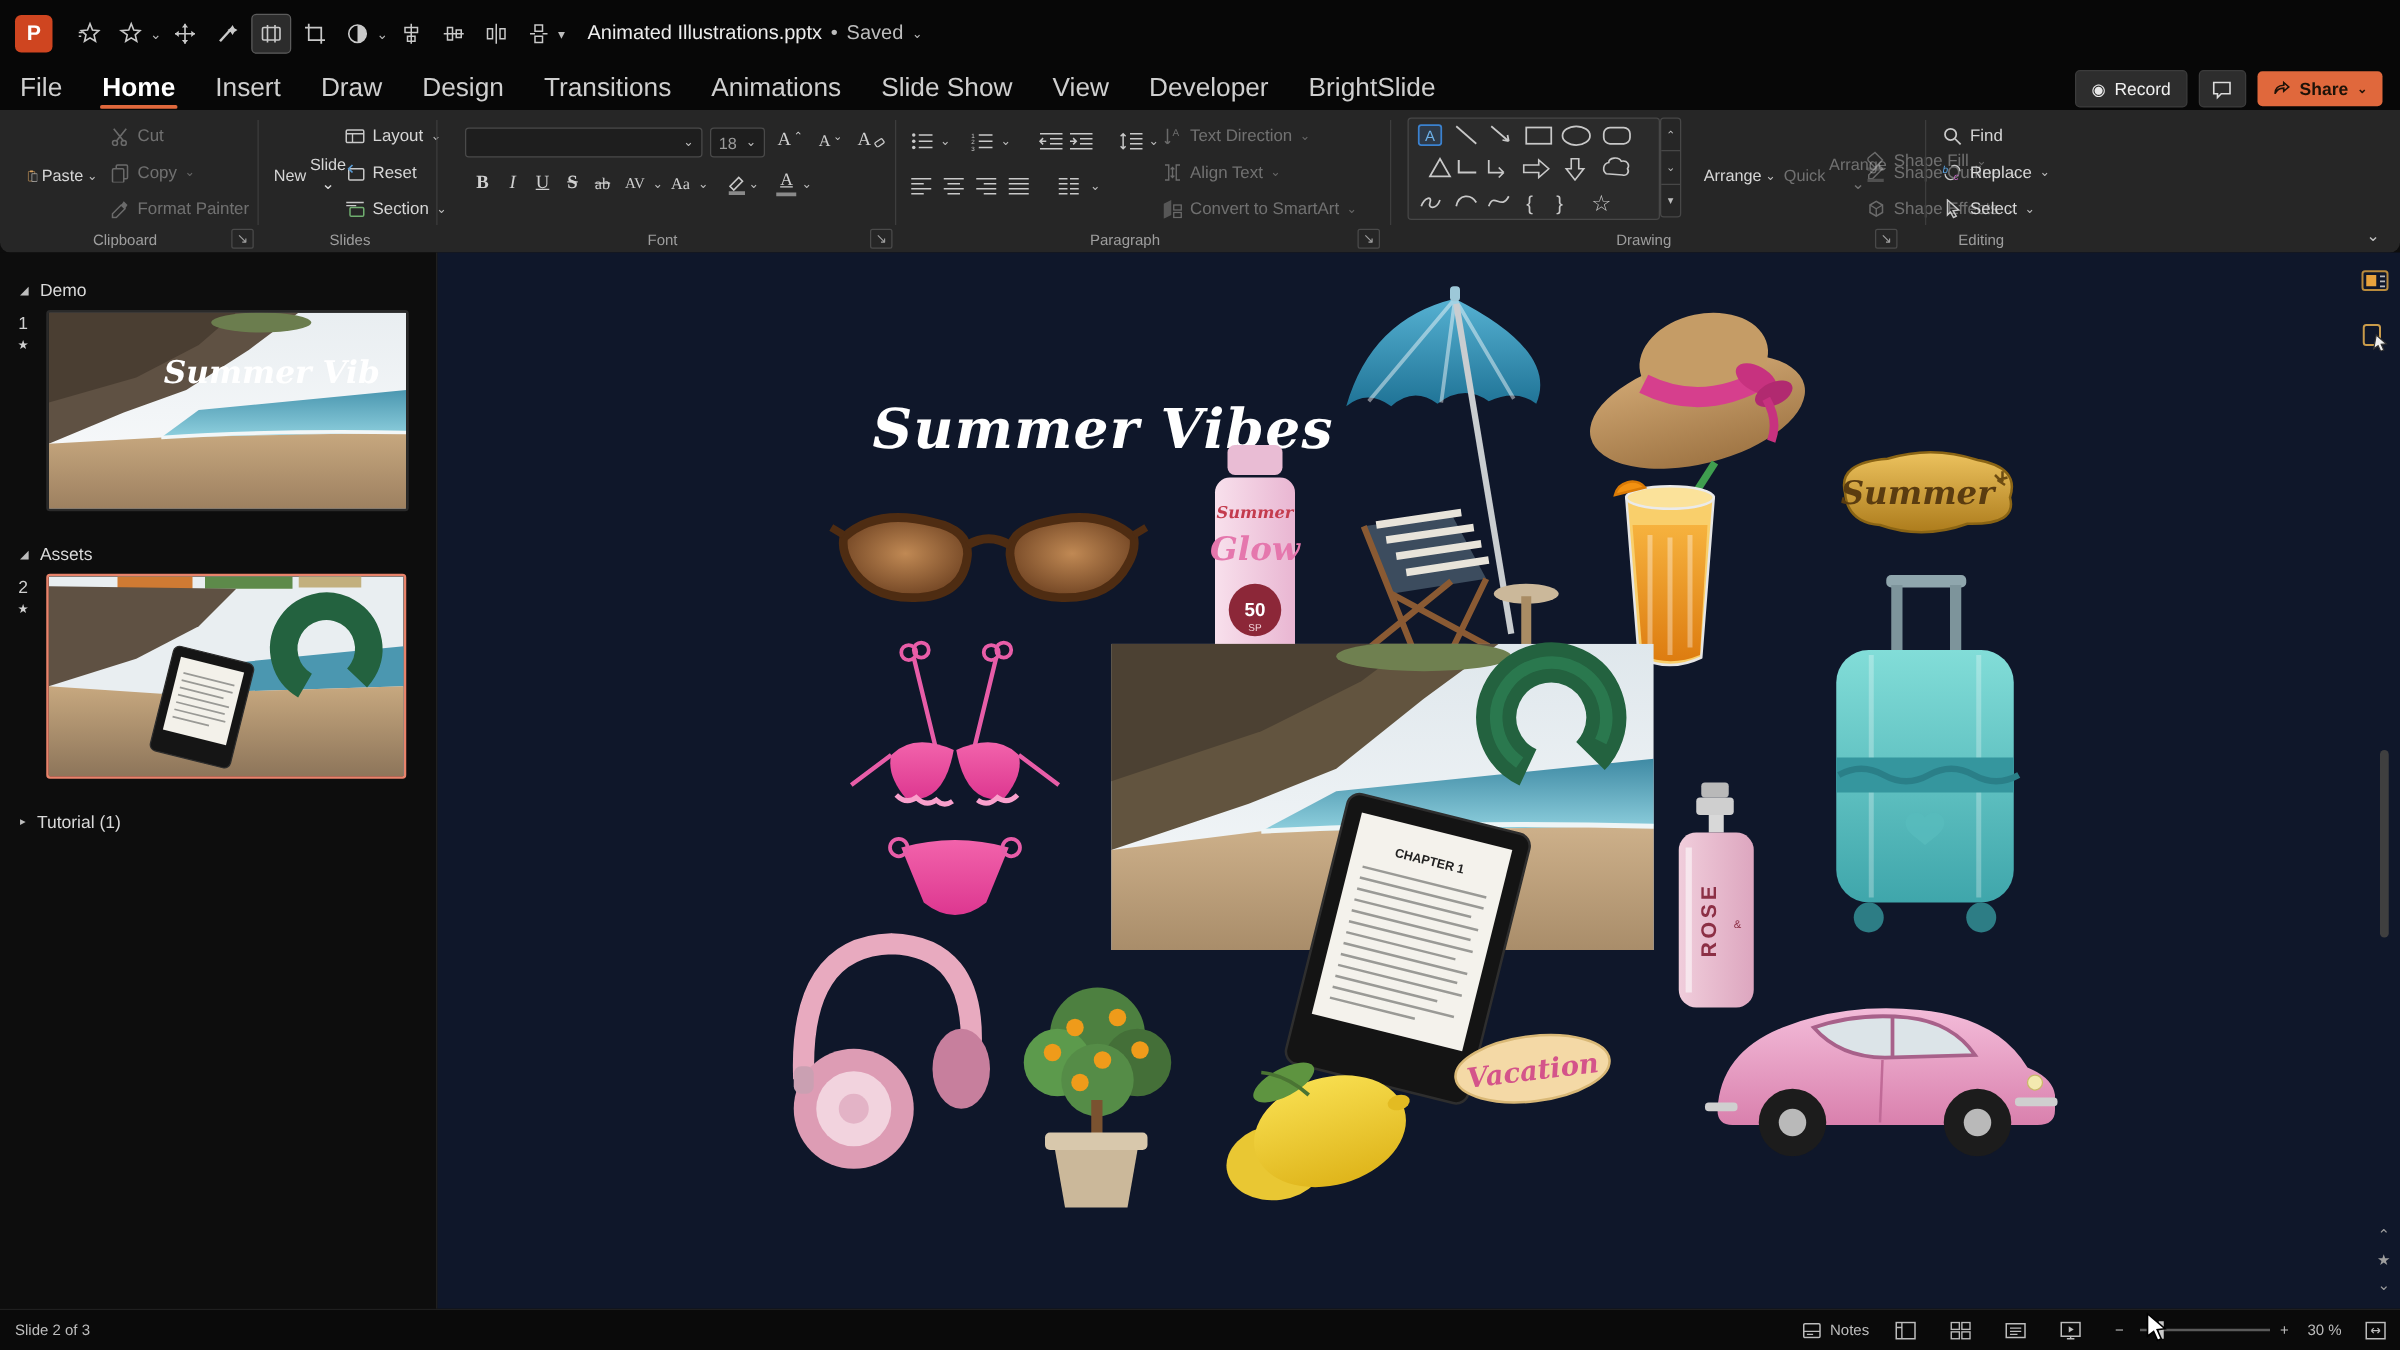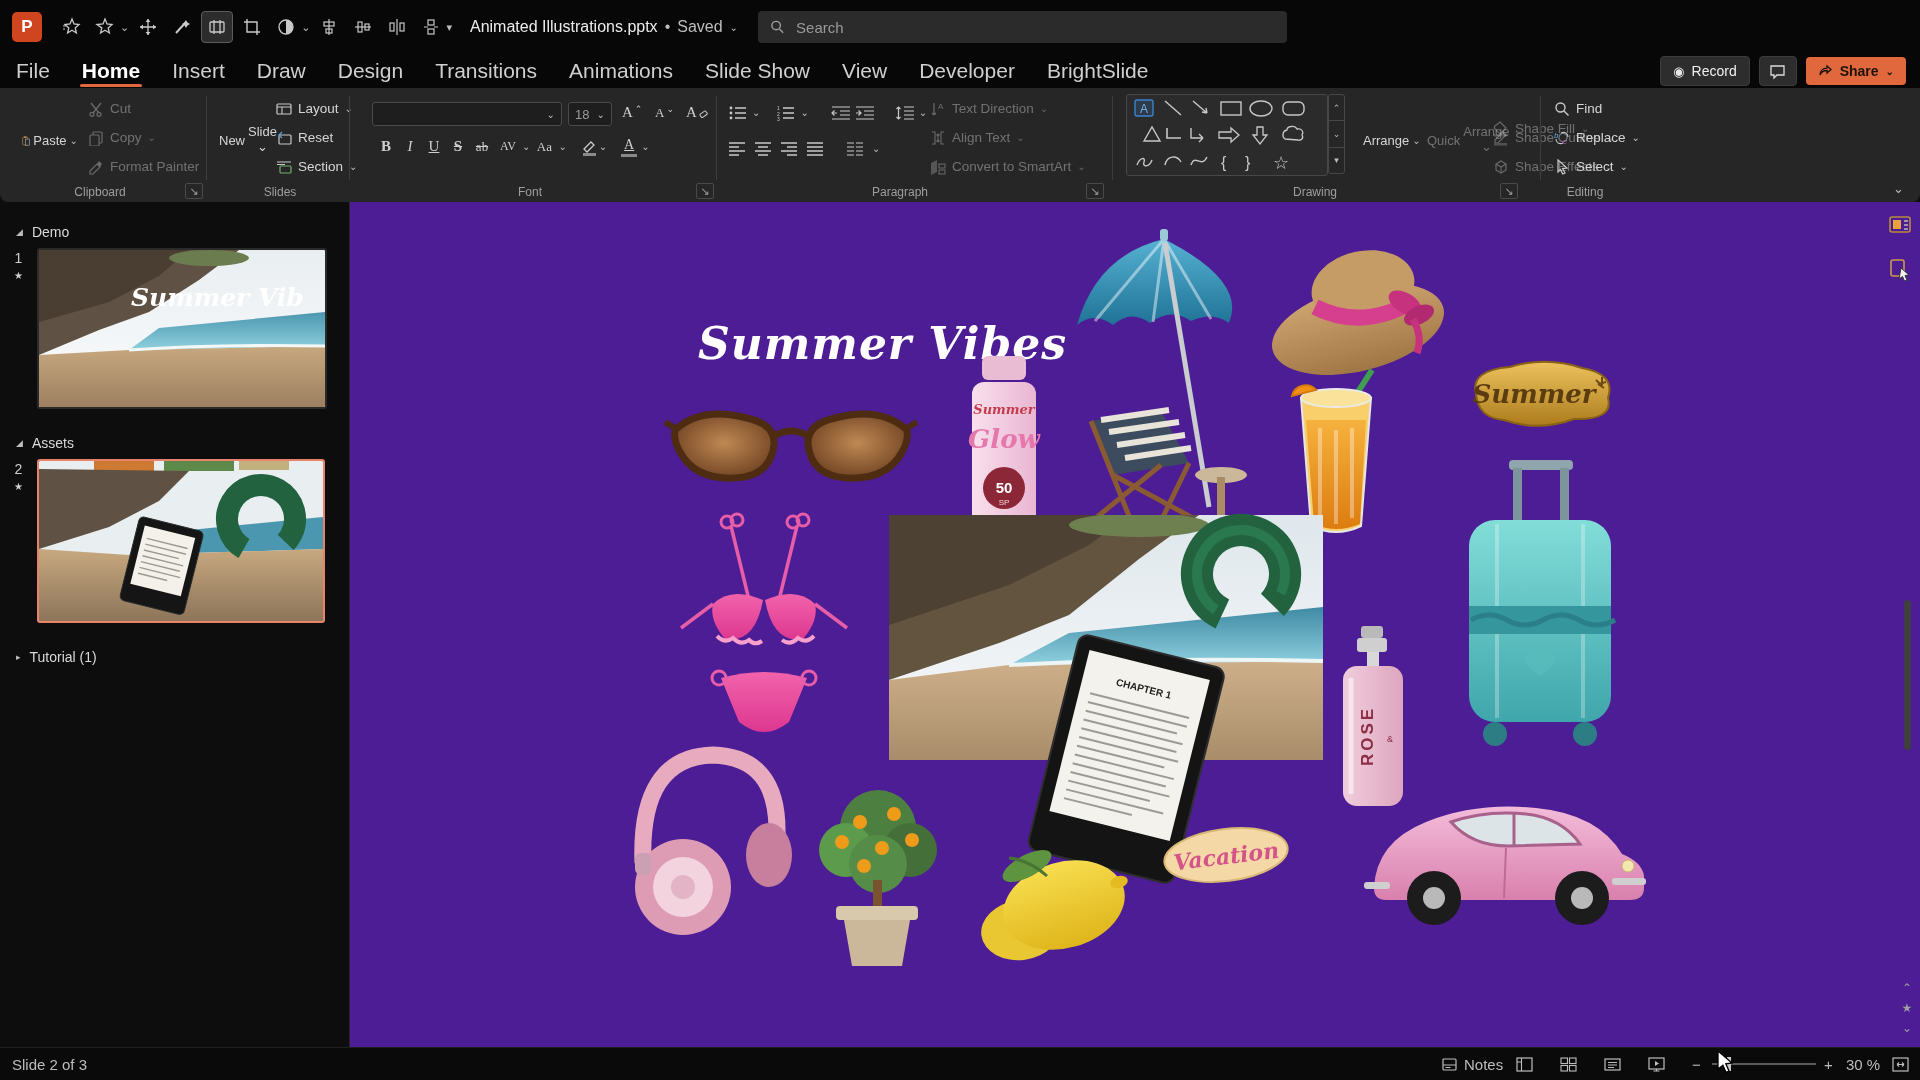--- a/index.html
+++ b/index.html
@@ -58,28 +58,28 @@
   
   .thumbpanel{position:absolute;left:0;top:202px;width:349px;bottom:32px;background:#0d0d0d;border-right:1px solid #262626;overflow:hidden;}
   .sectionhdr{display:flex;align-items:center;gap:9px;font-size:14px;color:#d9d9d9;margin:22px 0 8px 16px;}
   .tri{font-size:9px;color:#bdbdbd;}
   .thumbrow{display:flex;align-items:flex-start;}
   .thumbnum{width:37px;text-align:center;font-size:14px;color:#cfcfcf;padding-top:2px;display:flex;flex-direction:column;align-items:center;gap:4px;}
   .thumbnum .star{font-size:10px;color:#cfcfcf;}
   .thumb{border-radius:3px;overflow:hidden;border:2px solid #2a2a2a;}
   .thumb.selected{border:2px solid #e8836b;}
   .thumb svg{display:block;}
-  .canvas{position:absolute;left:350px;top:202px;right:0;bottom:32px;background:#4c1d95;overflow:hidden;}
+  .canvas{position:absolute;left:350px;top:202px;right:0;bottom:32px;background:#0f172a;overflow:hidden;}
   .slide-title{font-family:"DejaVu Serif",serif;font-style:italic;font-weight:bold;font-size:44px;color:#fff;letter-spacing:1px;}
   .illus svg{display:block;}
   .vscroll{position:absolute;right:9px;width:7px;border-radius:4px;background:#3f3f3f;}
   .navchev{position:absolute;right:4px;width:18px;height:16px;color:#9e9e9e;font-size:12px;display:flex;align-items:center;justify-content:center;}
   .paneicon{position:absolute;right:5px;width:30px;height:30px;display:flex;align-items:center;justify-content:center;}
   
-  .statusbar{position:absolute;left:0;bottom:0;width:1920px;height:32px;background:#0a0a0a;border-top:1px solid #1f1f1f;font-size:15px;color:#bdbdbd;}
+  .statusbar{position:absolute;left:0;bottom:0;width:1920px;height:32px;background:#0a0a0a;border-top:1px solid #1f1f1f;font-size:12px;color:#bdbdbd;}
   .sb{position:absolute;top:0;height:32px;display:flex;align-items:center;gap:6px;}
   .slidertrack{width:104px;height:2px;background:#5a5a5a;position:relative;}
   .sliderthumb{position:absolute;left:15px;top:-6px;width:4px;height:14px;background:#c9c9c9;}
   .cursor{position:absolute;left:1716px;top:1050px;z-index:99;}
   svg text{font-family:"Liberation Sans",sans-serif;}
   .scriptxt{font-family:"DejaVu Serif",serif;font-style:italic;font-weight:bold;}
 </style>
 </head>
 <body>
 
@@ -160,27 +160,20 @@
             <rect x="7" y="12" width="6" height="5" fill="none" stroke="#c9c9c9" stroke-width="1.2"></rect>
           </svg>
         </span>
       <span class="qchev">▾</span>
     </div>
     <div class="doc-title">
       <span>Animated Illustrations.pptx</span>
       <span class="dim">•</span>
       <span class="dim">Saved</span>
       <span class="chev">⌄</span>
-    </div>
-    <div class="searchbox">
-      <svg width="16" height="16" viewBox="0 0 16 16">
-          <circle cx="6.5" cy="6.5" r="4.5" fill="none" stroke="#9a9a9a" stroke-width="1.5"></circle>
-          <path d="M10 10l4 4" stroke="#9a9a9a" stroke-width="1.5"></path>
-        </svg>
-      <input type="text" placeholder="Search" style="">
     </div>
   </div>
 
   <div class="tabrow">
     <span class="tab">File</span>
     <span class="tab active">Home</span>
     <span class="tab">Insert</span>
     <span class="tab">Draw</span>
     <span class="tab">Design</span>
     <span class="tab">Transitions</span>

